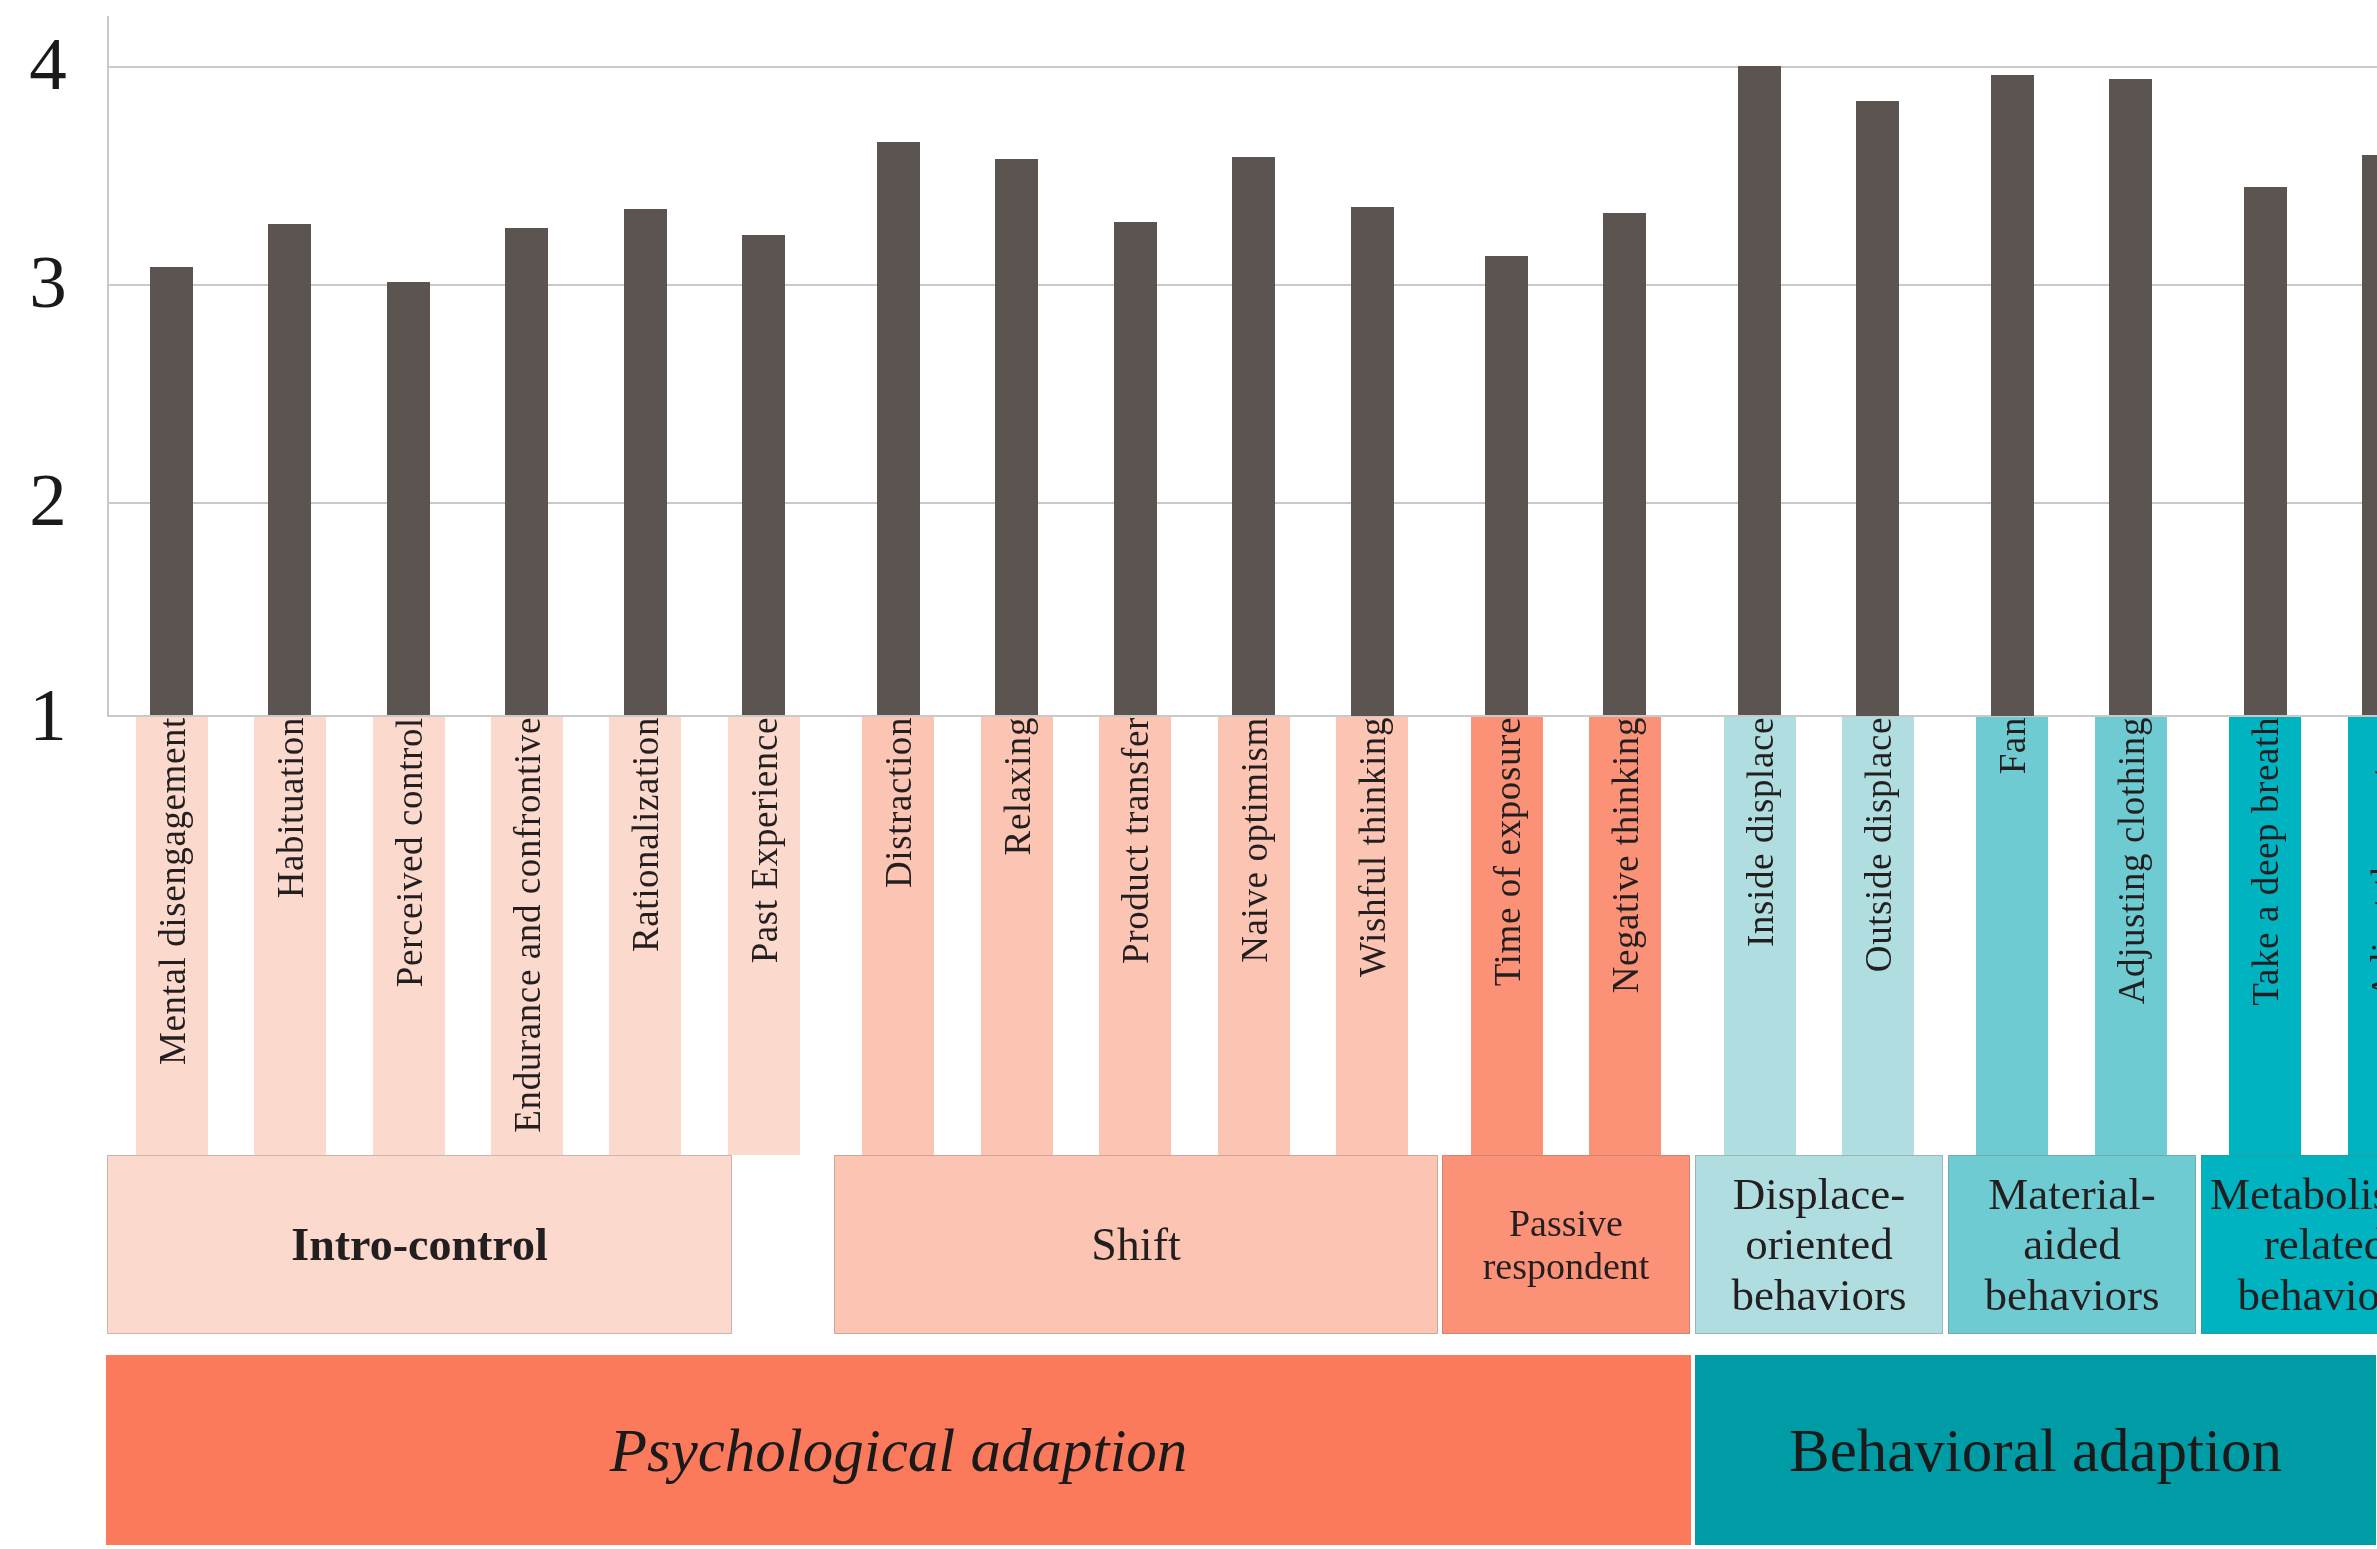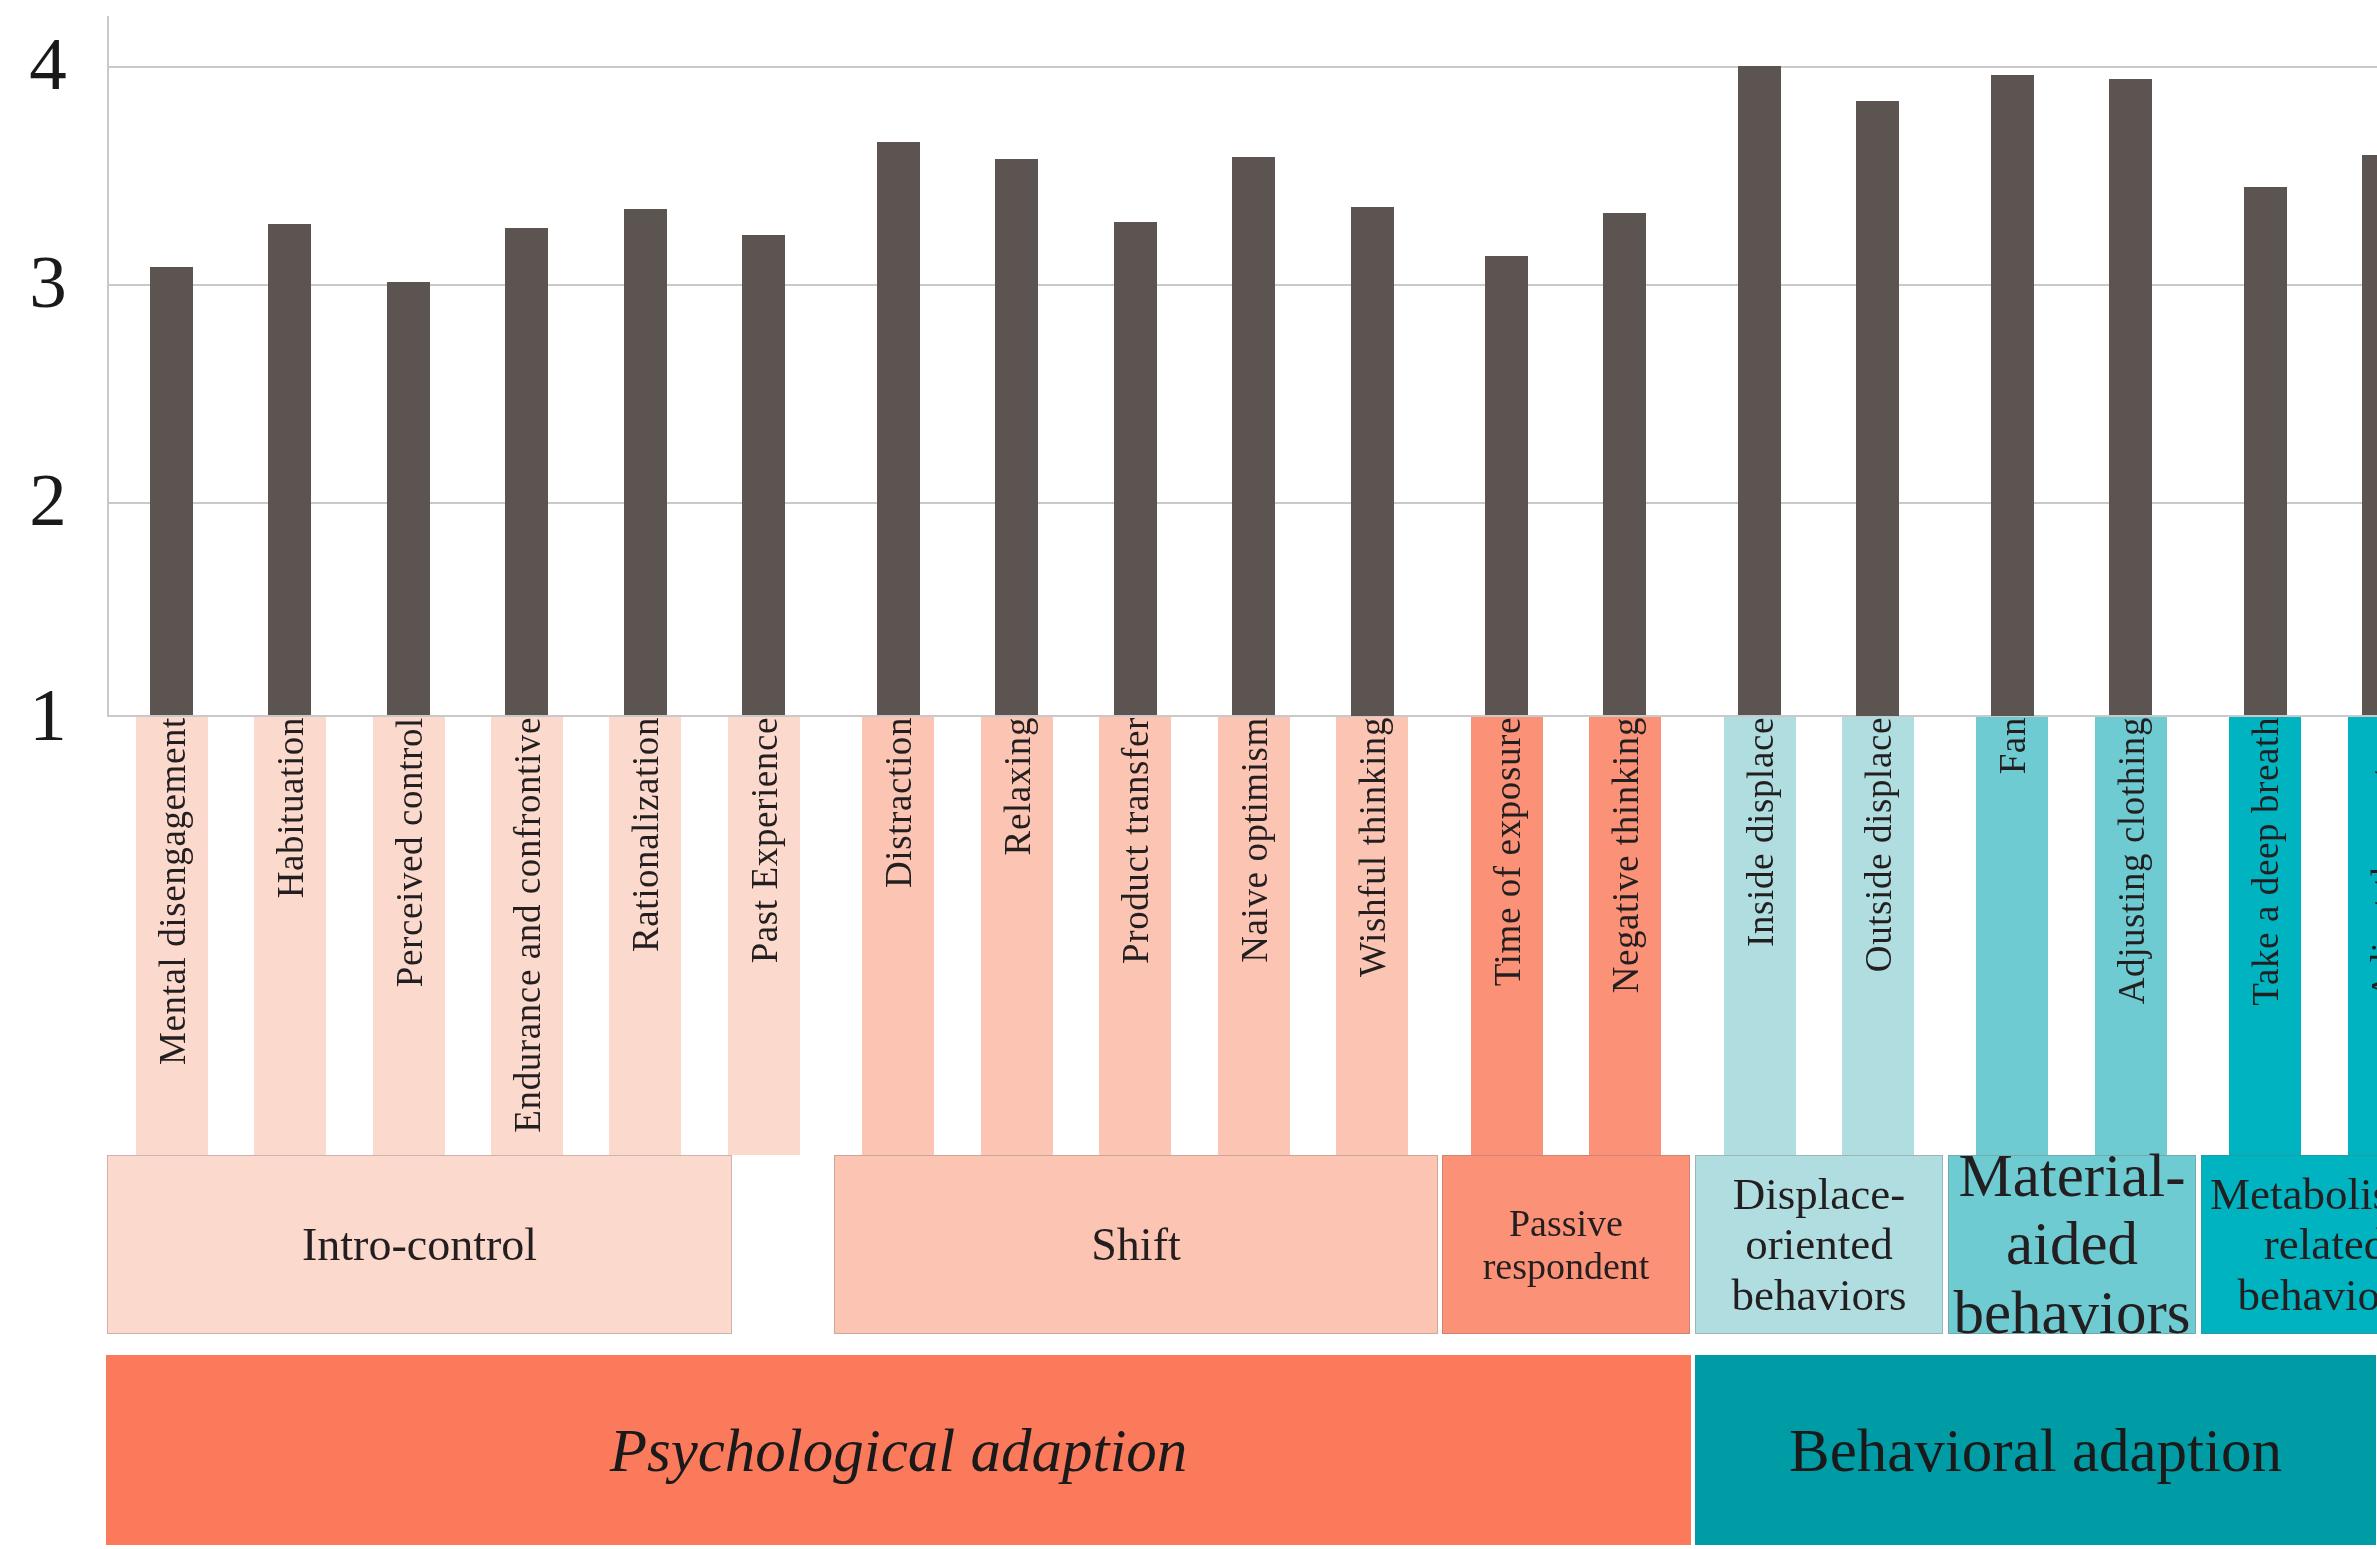--- a/index.html
+++ b/index.html
@@ -126,34 +126,34 @@
         <span>Adjusting clothing</span>
       </div>
       <div class="labelcol" style="left: 2229px; top: 717px; width: 72px; height: 438px; background: rgb(0, 179, 193);">
         <span>Take a deep breath</span>
       </div>
       <div class="labelcol" style="left: 2348px; top: 717px; width: 72px; height: 438px; background: rgb(0, 179, 193);">
         <span>Adjust the posture</span>
       </div>
     </div>
   <div id="groupbands">
-      <div class="groupband" style="left: 107px; top: 1155px; width: 625px; height: 179px; background: rgb(251, 217, 205); border: 1.3px solid rgba(120, 110, 110, 0.35);">
+      <div class="groupband" style="left: 107px; top: 1155px; width: 625px; height: 179px; background: rgb(251, 217, 205); border: 1.3px solid rgba(120, 110, 110, 0.35); font-weight: bold;">
         <span>Intro-control</span>
       </div>
       <div class="groupband" style="left: 834px; top: 1155px; width: 604px; height: 179px; background: rgb(252, 196, 178); border: 1.3px solid rgba(120, 110, 110, 0.35);">
         <span>Shift</span>
       </div>
       <div class="groupband" style="left: 1442px; top: 1155px; width: 248px; height: 179px; background: rgb(251, 146, 119); border: 1.3px solid rgba(120, 110, 110, 0.35);">
         <span style="font-size: 38px;">Passive<br>respondent</span>
       </div>
       <div class="groupband" style="left: 1695px; top: 1155px; width: 248px; height: 179px; background: rgb(176, 221, 224); border: 1.3px solid rgba(120, 110, 110, 0.35);">
         <span style="font-size: 45px;">Displace-<br>oriented<br>behaviors</span>
       </div>
       <div class="groupband" style="left: 1948px; top: 1155px; width: 248px; height: 179px; background: rgb(111, 203, 210); border: 1.3px solid rgba(120, 110, 110, 0.35);">
-        <span style="font-size: 61px;">Material-<br>aided<br>behaviors</span>
+        <span style="font-size: 45px;">Material-<br>aided<br>behaviors</span>
       </div>
       <div class="groupband" style="left: 2201px; top: 1155px; width: 248px; height: 179px; background: rgb(0, 179, 193); border: 1.3px solid rgba(120, 110, 110, 0.35);">
         <span style="font-size: 45px;">Metabolism-<br>related<br>behaviors</span>
       </div>
     </div>
   <div id="superbands">
       <div class="bottomband" style="left: 106px; top: 1355px; width: 1585px; height: 190px; background: rgb(251, 122, 92); font-style: italic;">
         <span>Psychological adaption</span>
       </div>
       <div class="bottomband" style="left: 1695px; top: 1355px; width: 681px; height: 190px; background: rgb(0, 156, 166);">

